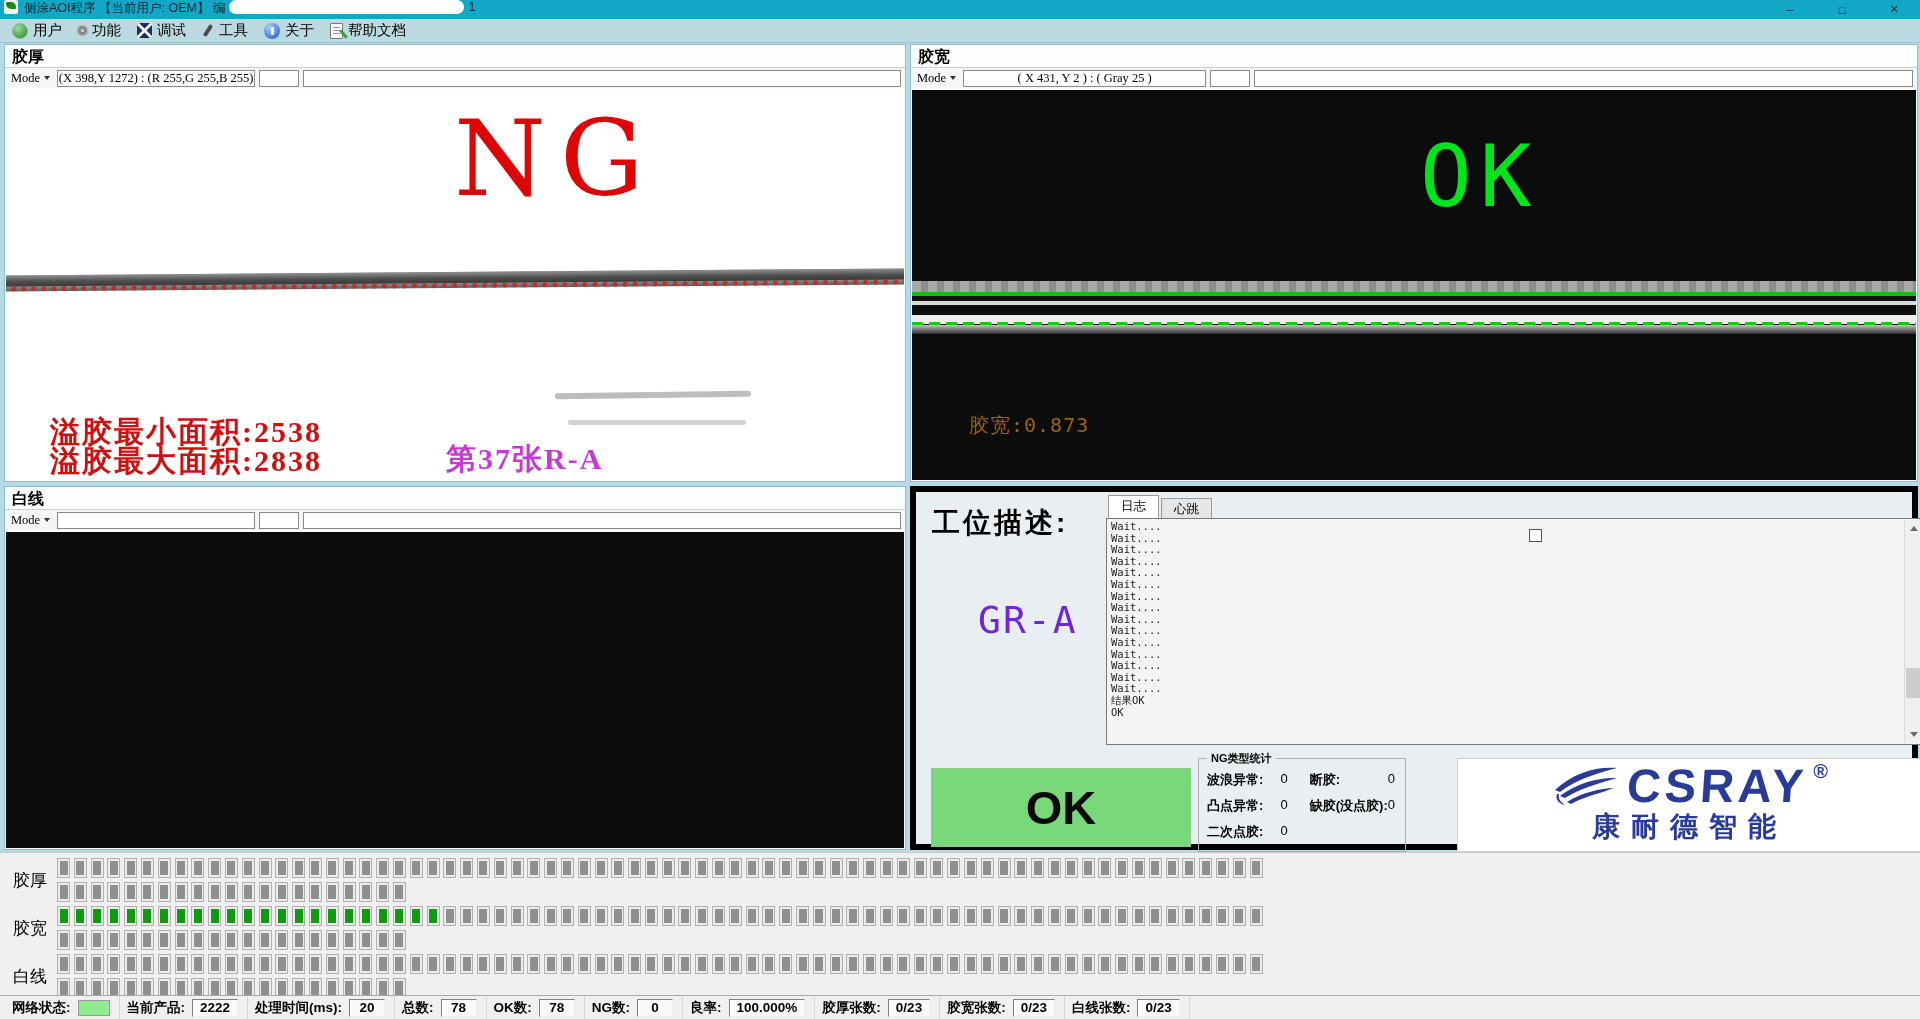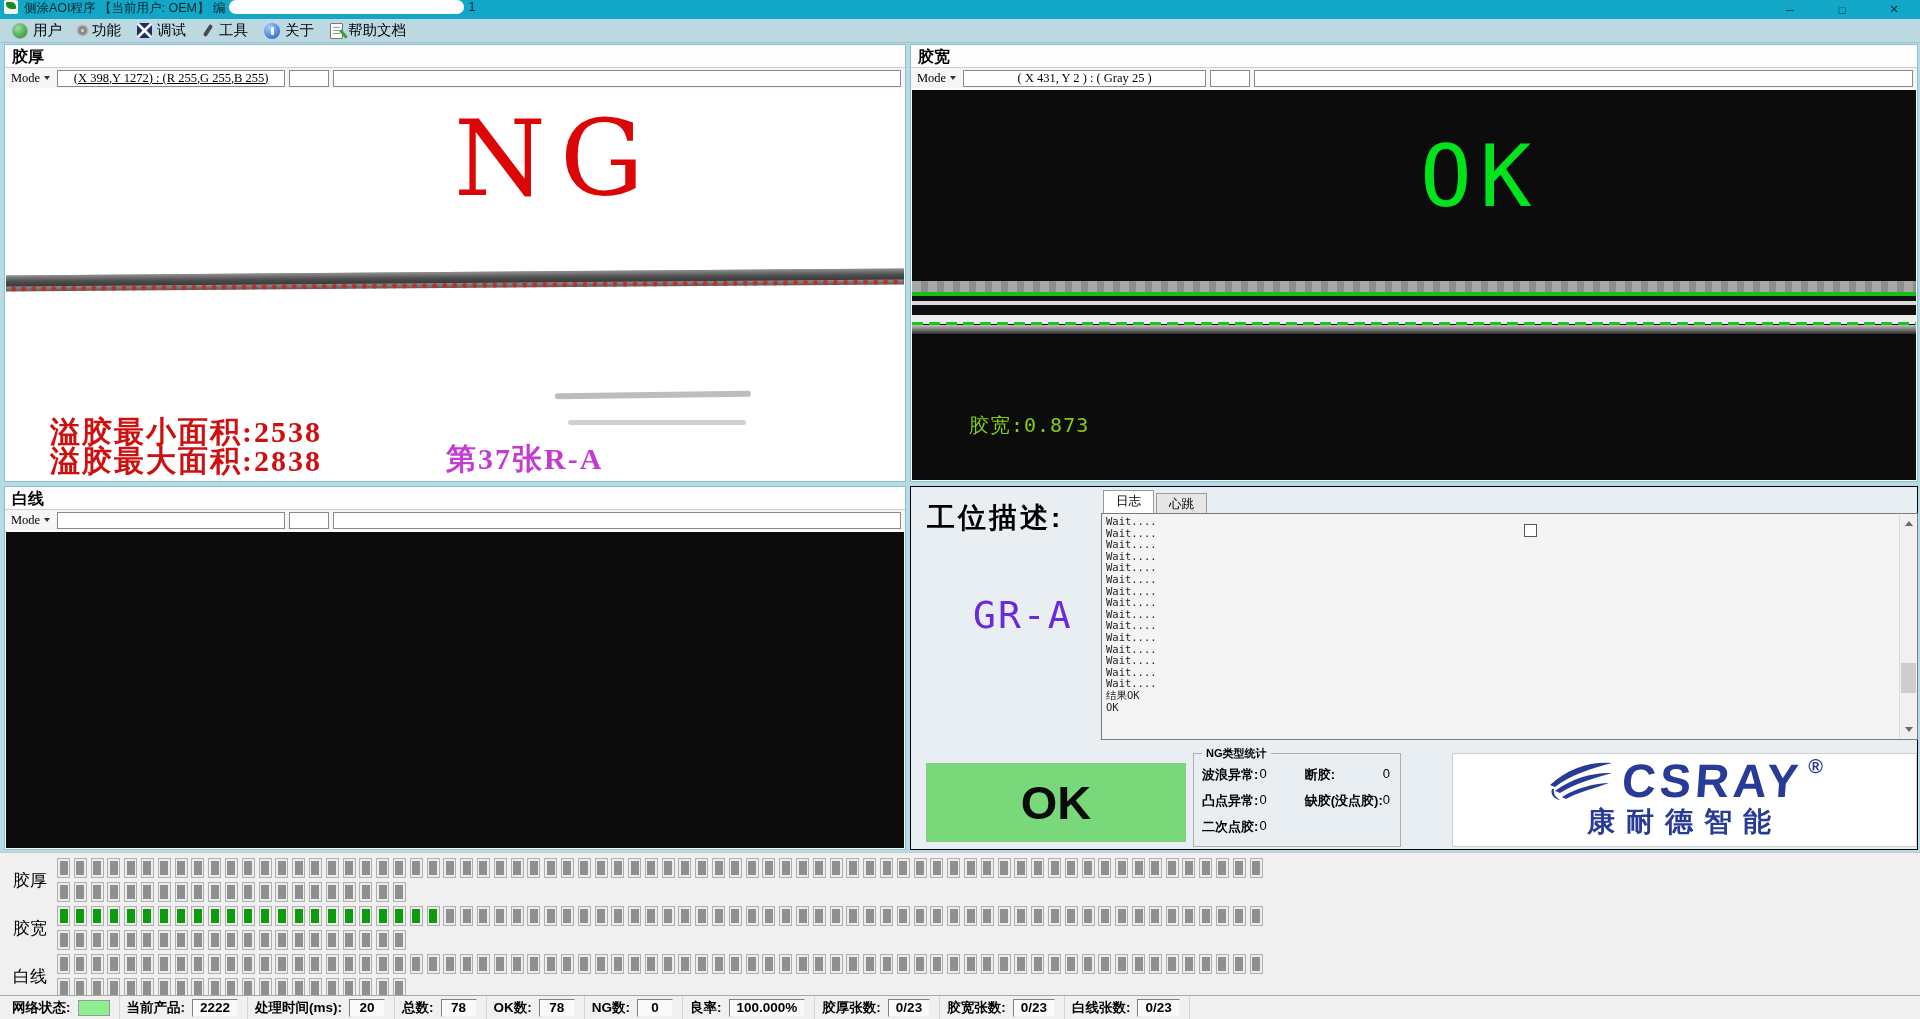--- a/index.html
+++ b/index.html
@@ -33,21 +33,21 @@
   .helpdoc-icon::before { content:""; position:absolute; right:-3px; bottom:-1px; width:3px; height:10px; background:#3aa03a; transform:rotate(-40deg); }
 
   
   .panel { position:absolute; background:#fdfdfd; border:1px solid #8fbecf; }
   .panel-title { height:22px; padding:2px 0 0 7px; font:700 16px "Liberation Serif", serif; }
   .mode-bar { height:21px; border-top:1px solid #cfcfcf; background:#f6f6f6; display:flex; align-items:center; gap:4px; padding:0 3px; }
   .mode-btn { display:flex; align-items:center; gap:4px; font:12.5px "Liberation Serif", serif; padding:0 3px; }
   .caret-down { width:0; height:0; border-left:3.5px solid transparent; border-right:3.5px solid transparent; border-top:4px solid #333; }
   .coord-box { height:17px; border:1px solid #8a8a8a; background:#fff; display:flex; align-items:center; justify-content:center;
                font:12.5px "Liberation Serif", serif; white-space:nowrap; overflow:hidden; }
-  .box-coords-jh { width:228px;text-decoration:underline; }
+  .box-coords-jh { width:198px; }
   .box-coords-jk { width:243px; }
   .box-small { width:40px; }
   .box-long { flex:1; margin-right:1px; }
   .image-area { position:absolute; left:1px; right:1px; top:45px; bottom:1px; overflow:hidden; }
   .img-white { background:#fff; }
   .img-black { background:#0c0c0c; }
 
   
   .ng-text { position:absolute; left:448px; top:8px; font:105px "DejaVu Serif", serif; color:#dd0606; letter-spacing:14px; }
   .stripe-jh { position:absolute; left:-5px; right:-5px; top:182px; height:16px;
@@ -62,24 +62,24 @@
   .stripe-stack { position:absolute; left:0; right:0; top:191px; height:60px; }
   .ss { position:absolute; left:0; right:0; }
   .ss-gray   { top:0;  height:11px; background:repeating-linear-gradient(90deg,#a9a9a9 0 9px,#8d8d8d 9px 16px); }
   .ss-green  { top:11px; height:4px; background:#14c014; }
   .ss-dark1  { top:15px; height:5px; background:#121212; }
   .ss-sliver { top:20px; height:4px; background:#dadada; }
   .ss-dark2  { top:24px; height:10px; background:#0e0e0e; }
   .ss-white  { top:34px; height:9px; background:#ededed; }
   .ss-dash   { top:41px; height:3px; background:repeating-linear-gradient(90deg,#17c817 0 11px, transparent 11px 17px); }
   .ss-fade   { top:44px; height:9px; background:linear-gradient(#c2c2c2,#2e2e2e); }
-  .measure-text { position:absolute; left:57px; top:322px; font:20px "DejaVu Sans Mono", monospace; color:#84cc16; letter-spacing:1px; }
+  .measure-text { position:absolute; left:57px; top:322px; font:20px "DejaVu Sans Mono", monospace; color:#a16207; letter-spacing:1px; }
 
   
-  .br-region { position:absolute; left:910px; top:486px; width:1008px; height:364px; background:#e8eef1; border:1px solid #000000; }
+  .br-region { position:absolute; left:910px; top:486px; width:1008px; height:364px; background:#e8eef1; border:6px solid #000000; }
   .station-label { position:absolute; left:16px; top:12px; font-size:28px; font-weight:700; letter-spacing:3px; }
   .station-value { position:absolute; left:62px; top:70px; font:38px "DejaVu Sans Mono", monospace; color:#6d28d9; letter-spacing:2px;margin-top:36px; }
 
   .log-panel { position:absolute; left:190px; top:3px; width:817px; height:250px; }
   .tab-bar { height:23px; display:flex; align-items:flex-end; padding-left:2px; gap:2px; }
   .tab { padding:2px 12px 2px 12px; font-size:12.5px; border:1px solid #9a9a9a; border-bottom:none; background:#e6e6e6; height:20px; }
   .tab.active { background:#fff; height:23px; position:relative; z-index:2; }
   .log-content { position:absolute; left:0; right:0; top:23px; bottom:0; border:1px solid #7a7a7a; background:#f4f4f4; }
   .log-lines { position:absolute; left:4px; top:2px; font:10.5px "DejaVu Sans Mono", monospace; line-height:11.6px; color:#222; }
   .log-checkbox { position:absolute; left:422px; top:10px; width:13px; height:13px; border:1px solid #555; background:#fff; }
@@ -87,21 +87,21 @@
   .sb-arrow { position:absolute; left:0; width:17px; height:17px; display:flex; align-items:center; justify-content:center; }
   .tri-up { width:0;height:0;border-left:4px solid transparent;border-right:4px solid transparent;border-bottom:5px solid #6a6a6a; }
   .tri-down { width:0;height:0;border-left:4px solid transparent;border-right:4px solid transparent;border-top:5px solid #6a6a6a; }
   .sb-thumb { position:absolute; left:1px; width:15px; height:30px; bottom:45px; background:#cdcdcd; }
 
   .ok-button { position:absolute; left:15px; top:276px; width:260px; height:79px; background:#79d97a; border:1px solid #8cc98c;
                display:flex; align-items:center; justify-content:center; font-size:47px; font-weight:700; color:#0a0a0a; }
 
   .ng-group { position:absolute; left:282px; top:266px; width:208px; height:94px; border:1px solid #adadad; }
   .ng-group-title { position:absolute; left:8px; top:-8px; background:#e8eef1; padding:0 4px; font-size:11px; font-weight:700; }
-  .ng-cols { display:flex; padding:12px 6px 0 8px; gap:24px; }
+  .ng-cols { display:flex; padding:12px 6px 0 8px; gap:8px; }
   .ng-col { display:flex; flex-direction:column; gap:8px; }
   .ng-col-1 { width:122px; }
   .ng-col-2 { width:108px; }
   .ng-row { display:flex; justify-content:space-between; font-size:13px; }
   .ng-row .lbl { font-weight:700; white-space:nowrap; }
   .ng-row .val { padding-right:14px; }
   .ng-col-2 .ng-row .val { padding-right:4px; }
 
   .logo-box { position:absolute; left:541px; top:266px; width:465px; height:94px; background:#fff; border:1px solid #d0d0d0;
               display:flex; flex-direction:column; align-items:center; justify-content:center; }

